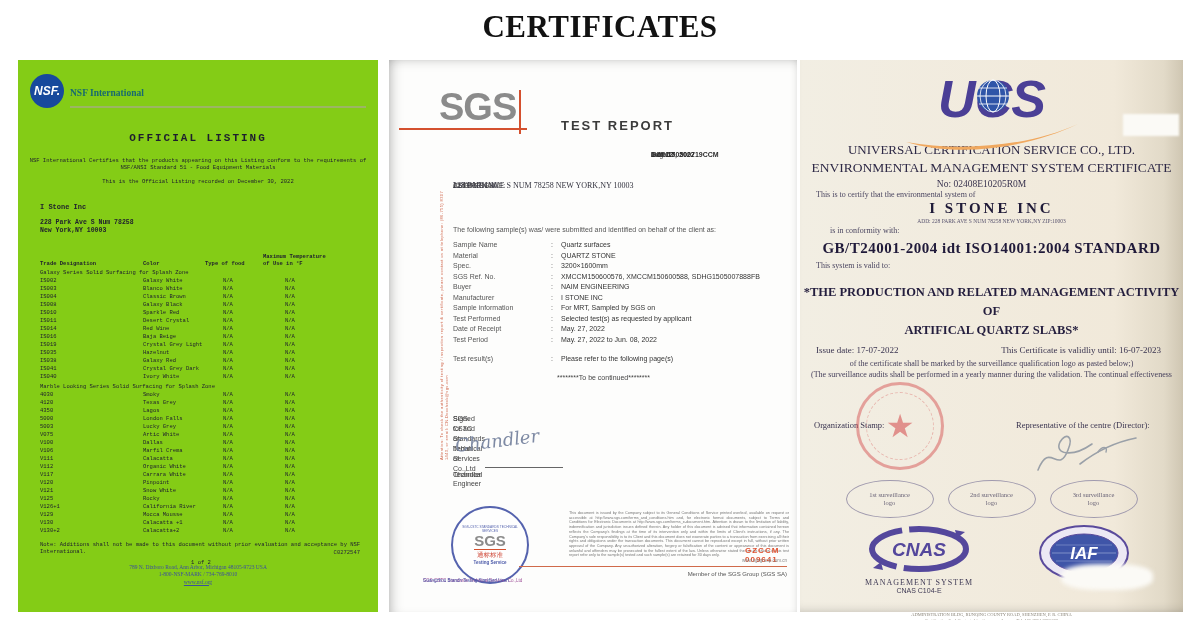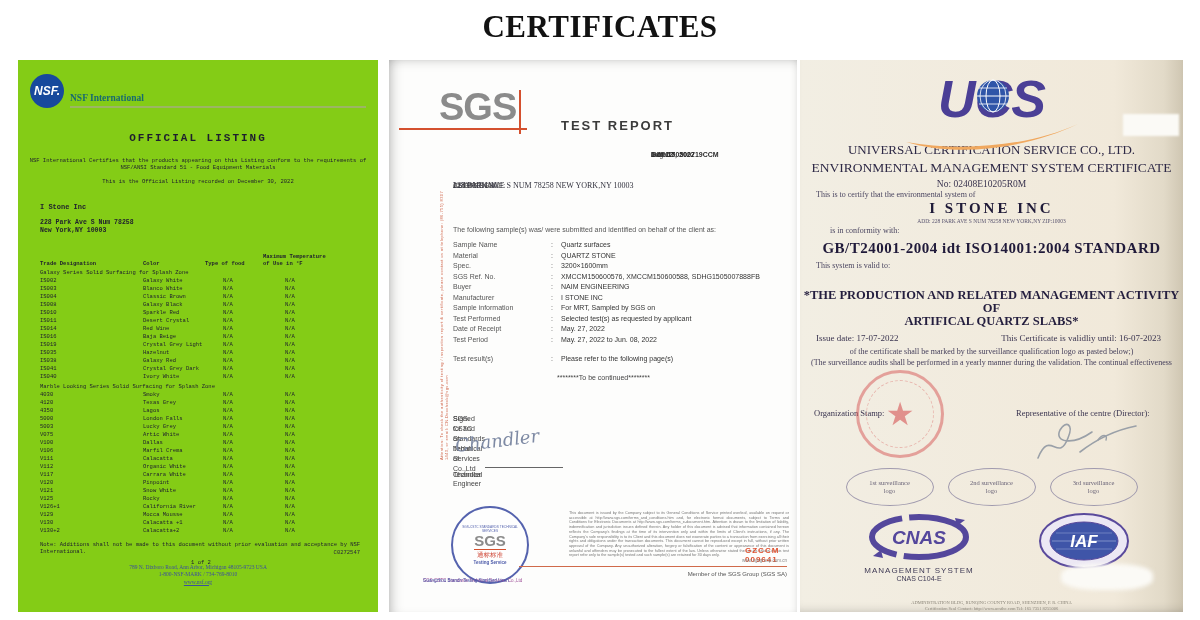--- a/index.html
+++ b/index.html
@@ -10,21 +10,21 @@
     letter-spacing:.5px;color:#121212;}
   .cert{position:absolute;top:60px;height:552px;}
 
   
   .nsf{left:18px;width:360px;background:#84cc16;color:#1e1e2e;
        font-family:"Liberation Mono","DejaVu Sans Mono",monospace;}
   .nsf-head{display:flex;align-items:flex-end;padding:14px 12px 0 12px;}
   .nsf-logo{width:34px;height:34px;border-radius:50%;background:#17499c;flex:0 0 auto;
     display:flex;align-items:center;justify-content:center;color:#fff;font-weight:700;
     font-style:italic;font-size:12px;font-family:"Liberation Sans",sans-serif;}
-  .nsf-brand{flex:1;margin-left:6px;border-bottom:2px solid #9cb564;}
+  .nsf-brand{flex:1;margin-left:6px;border-bottom:2px solid #9cb564;padding-bottom:5px;}
   .nsf-brand span{font-family:"Liberation Serif","DejaVu Serif",serif;font-weight:700;
     font-size:9.5px;color:#186a70;}
   .nsf-heading{margin-top:24px;text-align:center;font-weight:700;font-size:11px;letter-spacing:2px;}
   .nsf-intro{margin-top:13px;text-align:center;font-size:5.5px;line-height:7px;}
   .nsf-intro3{margin-top:7px;}
   .nsf-company{margin:18px 0 0 22px;font-weight:700;font-size:7px;}
   .nsf-addr{margin:8px 0 0 22px;font-weight:700;font-size:6.5px;line-height:8px;}
   .nsf-table{margin:18px 16px 0 22px;font-size:5.5px;}
   .nsf-grid{display:grid;grid-template-columns:103px 62px 58px 1fr;}
   .nsf-thead{font-weight:700;align-items:end;line-height:7px;}
@@ -99,38 +99,38 @@
   .ucs-swoosh{position:absolute;left:calc(50% - 92px);top:52px;}
   .ucs-company-line{margin-top:-4px;text-align:center;font-size:13px;color:#2e2946;}
   .ucs-cert-line{margin-top:2px;text-align:center;font-size:13.5px;color:#2e2946;}
   .ucs-no{margin:3px 20px 0 0;text-align:center;font-size:9.5px;}
   .ucs-certify{margin:1px 0 0 16px;font-size:8px;color:#4a4560;}
   .ucs-company{margin-top:1px;text-align:center;font-weight:700;font-size:15px;letter-spacing:3px;color:#1f1a38;}
   .ucs-addr{margin-top:1px;text-align:center;font-size:5.5px;color:#5a5570;}
   .ucs-conformity{margin:2px 0 0 16px;font-size:8px;color:#4a4560;padding-left:14px;}
   .ucs-standard{margin-top:5px;text-align:center;font-weight:700;font-size:15px;letter-spacing:.5px;color:#201a3a;}
   .ucs-valid-line{margin:4px 0 0 16px;font-size:8px;color:#4a4560;}
-  .ucs-scope{margin-top:19px;text-align:center;font-weight:700;font-size:12.5px;line-height:13px;color:#241e3e;}
+  .ucs-scope{margin-top:13px;text-align:center;font-weight:700;font-size:12.5px;line-height:19px;color:#241e3e;}
   .ucs-dates{display:flex;justify-content:space-between;margin:5px 22px 0 16px;font-size:9px;}
   .ucs-note{margin:3px 10px 0 10px;text-align:center;font-size:8px;line-height:11px;color:#46405c;}
   .ucs-stamprow{position:relative;height:96px;}
   .ucs-orglabel{position:absolute;left:14px;top:40px;font-size:8.5px;}
   .ucs-redstamp{position:absolute;left:56px;top:2px;width:82px;height:82px;border:3px solid rgba(214,84,84,.5);
     border-radius:50%;display:flex;align-items:center;justify-content:center;}
   .ucs-redstamp::before{content:"";position:absolute;inset:7px;border:1px dashed rgba(214,84,84,.35);border-radius:50%;}
   .ucs-star{font-size:32px;color:rgba(214,84,84,.6);}
   .ucs-replabel{position:absolute;left:216px;top:40px;font-size:8.5px;}
   .ucs-sig{position:absolute;left:228px;top:50px;}
   .ucs-survrow{display:flex;justify-content:center;gap:14px;margin-top:4px;}
   .ucs-ellipse{width:86px;height:36px;border:1px solid #a09aae;border-radius:50%;
     display:flex;align-items:center;justify-content:center;text-align:center;
     font-size:6.5px;line-height:8px;color:#6a6478;white-space:pre-line;}
   .ucs-logosrow{position:relative;height:88px;margin-top:6px;}
   .ucs-cnas{position:absolute;left:54px;top:2px;width:130px;text-align:center;}
-  .ucs-mgmt{font-size:8px;letter-spacing:1px;color:#3f3a55;font-family:Liberation Sans, sans-serif;}
+  .ucs-mgmt{font-size:8px;letter-spacing:1px;color:#3f3a55;font-family:Liberation Serif, serif;}
   .ucs-cnascode{font-size:7px;color:#3f3a55;font-family:"Liberation Sans",sans-serif;}
   .ucs-iaf{position:absolute;left:238px;top:0px;}
   .ucs-footer{text-align:center;font-size:4.5px;line-height:6px;color:#8a8478;}
   .art{position:absolute;background:#fbfaf6;}
   .art1{right:4px;top:54px;width:56px;height:22px;filter:blur(1px);}
   .art2{right:30px;bottom:22px;width:92px;height:26px;border-radius:40%;filter:blur(2px);}
 </style>
 </head>
 <body>
 

